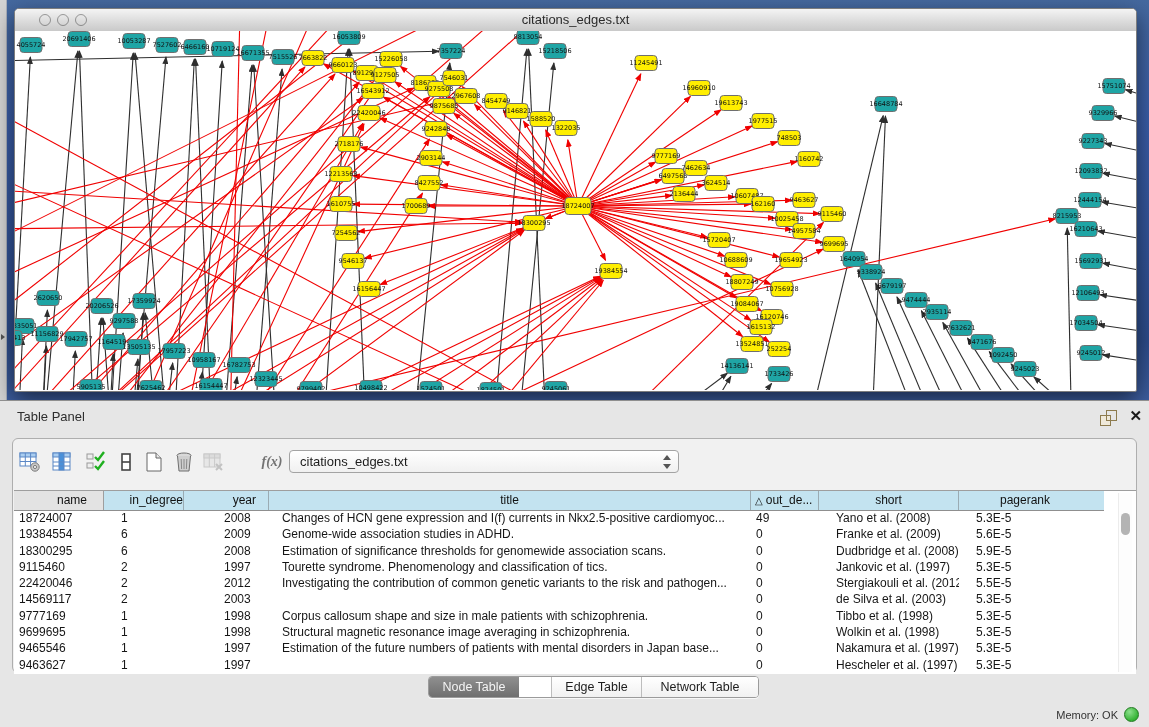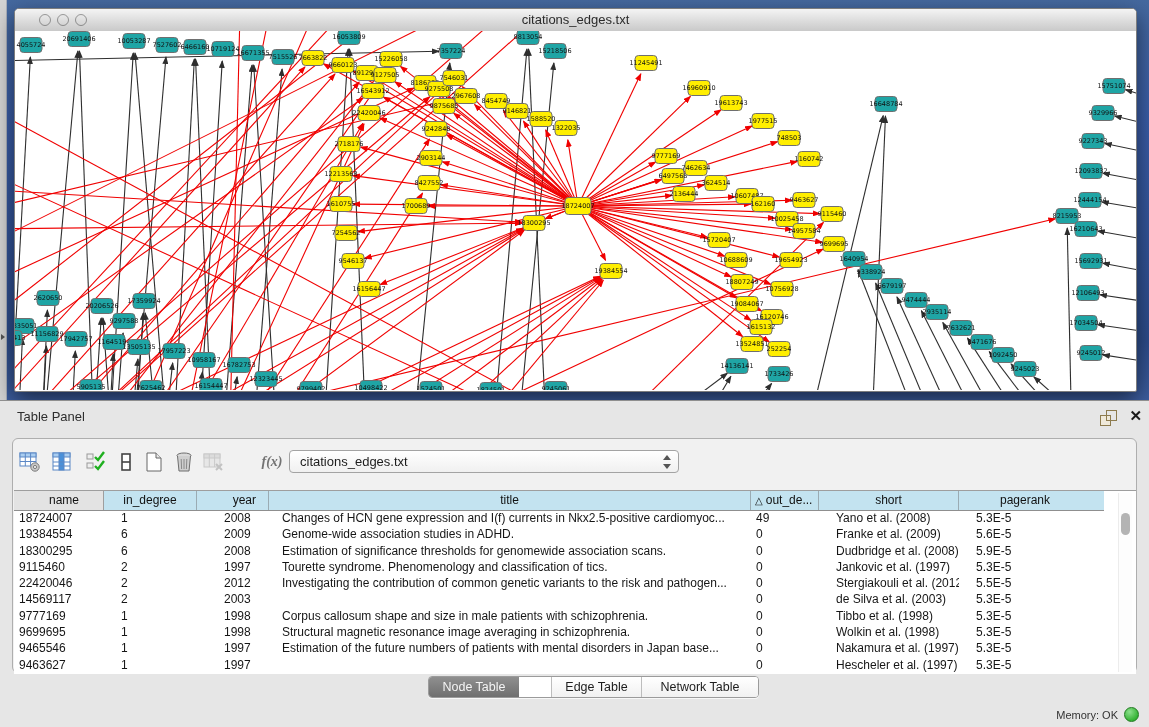--- a/index.html
+++ b/index.html
@@ -47,22 +47,22 @@
   .dropdown{position:absolute;left:276px;top:11px;width:390px;height:23px;background:linear-gradient(180deg,#ffffff,#f0f0f0);
         border:1px solid #a3a3a3;border-radius:4px;box-sizing:border-box;font-size:13px;color:#1c1c1c;line-height:21px;padding-left:10px;}
   .dropdown .stepper{position:absolute;right:7px;top:3px;width:9px;height:16px;}
   .dropdown .stepper .up{position:absolute;left:1px;top:1px;width:0;height:0;border-left:4px solid transparent;border-right:4px solid transparent;border-bottom:5px solid #555;}
   .dropdown .stepper .dn{position:absolute;left:1px;bottom:1px;width:0;height:0;border-left:4px solid transparent;border-right:4px solid transparent;border-top:5px solid #555;}
 
   .table-wrap{position:absolute;left:1px;top:51px;width:1122px;height:183px;background:#ffffff;border-top:1px solid #9e9e9e;}
   .thead{position:absolute;left:0;top:0;width:1090px;height:19px;background:#c3e3f0;border-bottom:1px solid #8f8f8f;}
   .th{position:absolute;top:0;height:19px;font-size:12px;color:#111;line-height:19px;box-sizing:border-box;
       border-right:1px solid #9aabb3;white-space:nowrap;overflow:hidden;background:#c3e3f0;}
-  .hc0{left:0;width:90px;text-align:right;padding-right:24px;background:#e3e3e3;border-right:1px solid #9e9e9e;}
-  .hc1{left:90px;width:93px;text-align:center;}
+  .hc0{left:0;width:90px;text-align:right;padding-right:16px;background:#e3e3e3;border-right:1px solid #9e9e9e;}
+  .hc1{left:90px;width:80px;text-align:right;}
   .hc2{left:187px;width:68px;text-align:right;padding-right:12px;}
   .hc3{left:255px;width:482px;text-align:center;}
   .hc4{left:737px;width:68px;text-align:left;padding-left:4px;}
   .hc5{left:805px;width:140px;text-align:center;}
   .hc6{left:945px;width:132px;text-align:center;border-right:none;}
   .sort-tri{font-size:10px;margin-right:3px;}
   .tbody{position:absolute;left:0;top:19px;width:1090px;height:164px;}
   .tr{position:relative;height:16.3px;}
   .td{position:absolute;top:0;height:16.3px;font-size:12px;color:#161616;line-height:16.3px;
       white-space:nowrap;overflow:hidden;box-sizing:border-box;}

